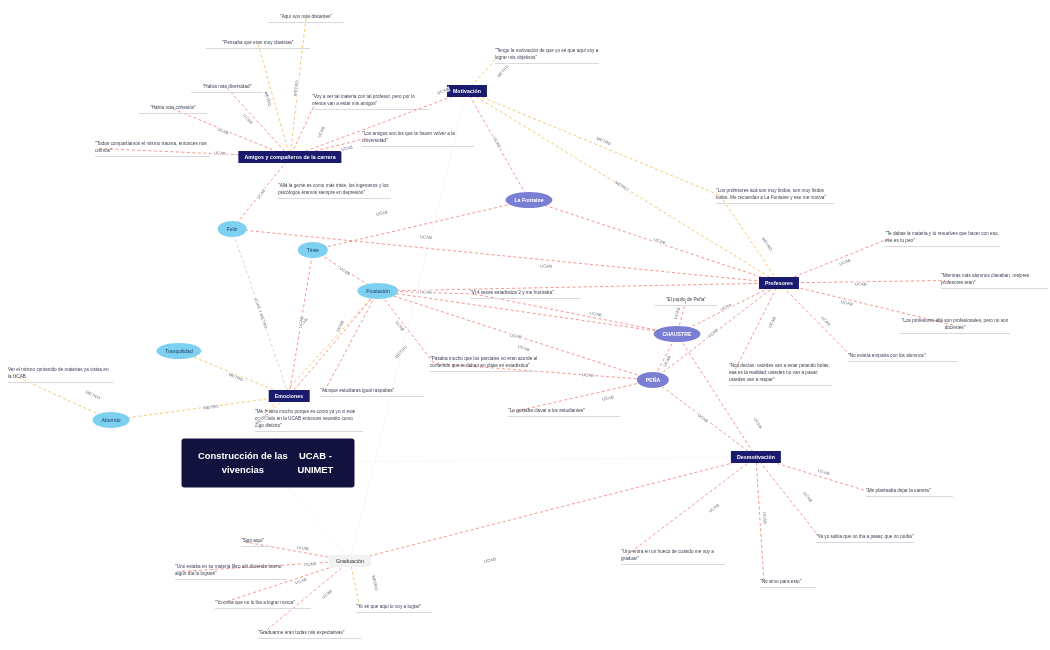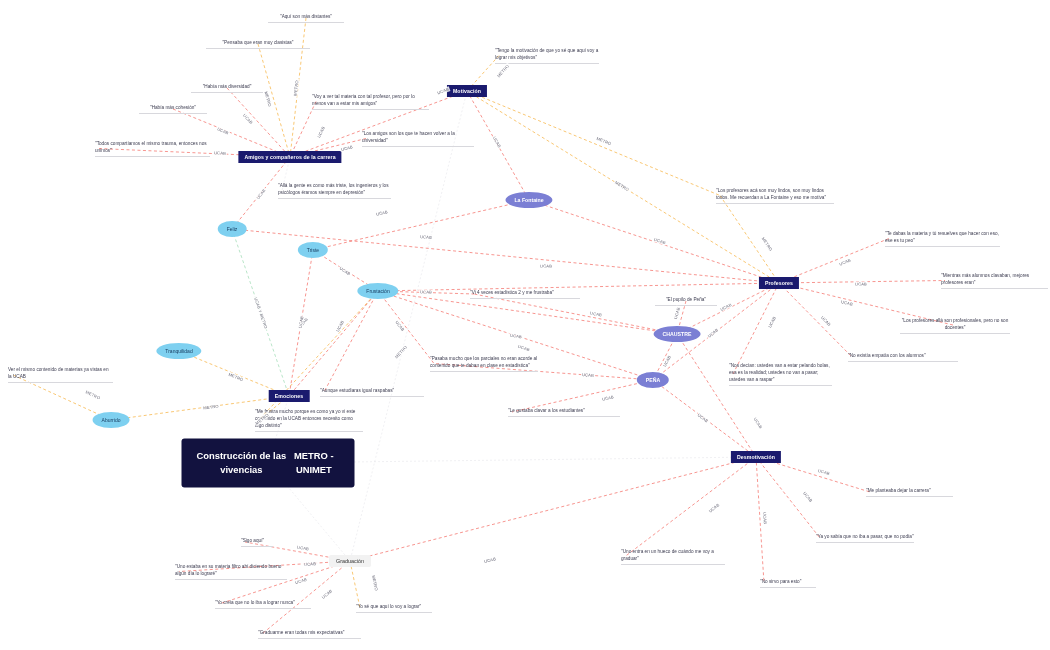--- a/index.html
+++ b/index.html
@@ -161,21 +161,21 @@
       <line x1="350" y1="561" x2="245" y2="542" stroke="#f2584f" stroke-width="0.7" stroke-dasharray="3 2.5" opacity="0.9"></line>
       <line x1="350" y1="561" x2="179" y2="571.5" stroke="#f2584f" stroke-width="0.7" stroke-dasharray="3 2.5" opacity="0.9"></line>
       <line x1="350" y1="561" x2="219" y2="604" stroke="#f2584f" stroke-width="0.7" stroke-dasharray="3 2.5" opacity="0.9"></line>
       <line x1="350" y1="561" x2="262" y2="634" stroke="#f2584f" stroke-width="0.7" stroke-dasharray="3 2.5" opacity="0.9"></line>
       <line x1="350" y1="561" x2="360" y2="608" stroke="#f5a623" stroke-width="0.7" stroke-dasharray="3 2.5" opacity="0.9"></line>
       <line x1="350" y1="561" x2="268" y2="463" stroke="#c9c9d2" stroke-width="0.5" stroke-dasharray="2 2" opacity="0.55"></line>
     </svg>
   <div id="node-layer">
       <div class="node node-title" style="left: 268px; top: 463px;">
         <div>Construcción de las vivencias</div>
-        <div>METRO - UNIMET</div>
+        <div>UCAB - UNIMET</div>
       </div>
       <div class="node node-rect" style="left: 290px; top: 157px;">
         <span>Amigos y compañeros de la carrera</span>
       </div>
       <div class="node node-rect" style="left: 467px; top: 91px;">
         <span>Motivación</span>
       </div>
       <div class="node node-rect" style="left: 779px; top: 283px;">
         <span>Profesores</span>
       </div>

